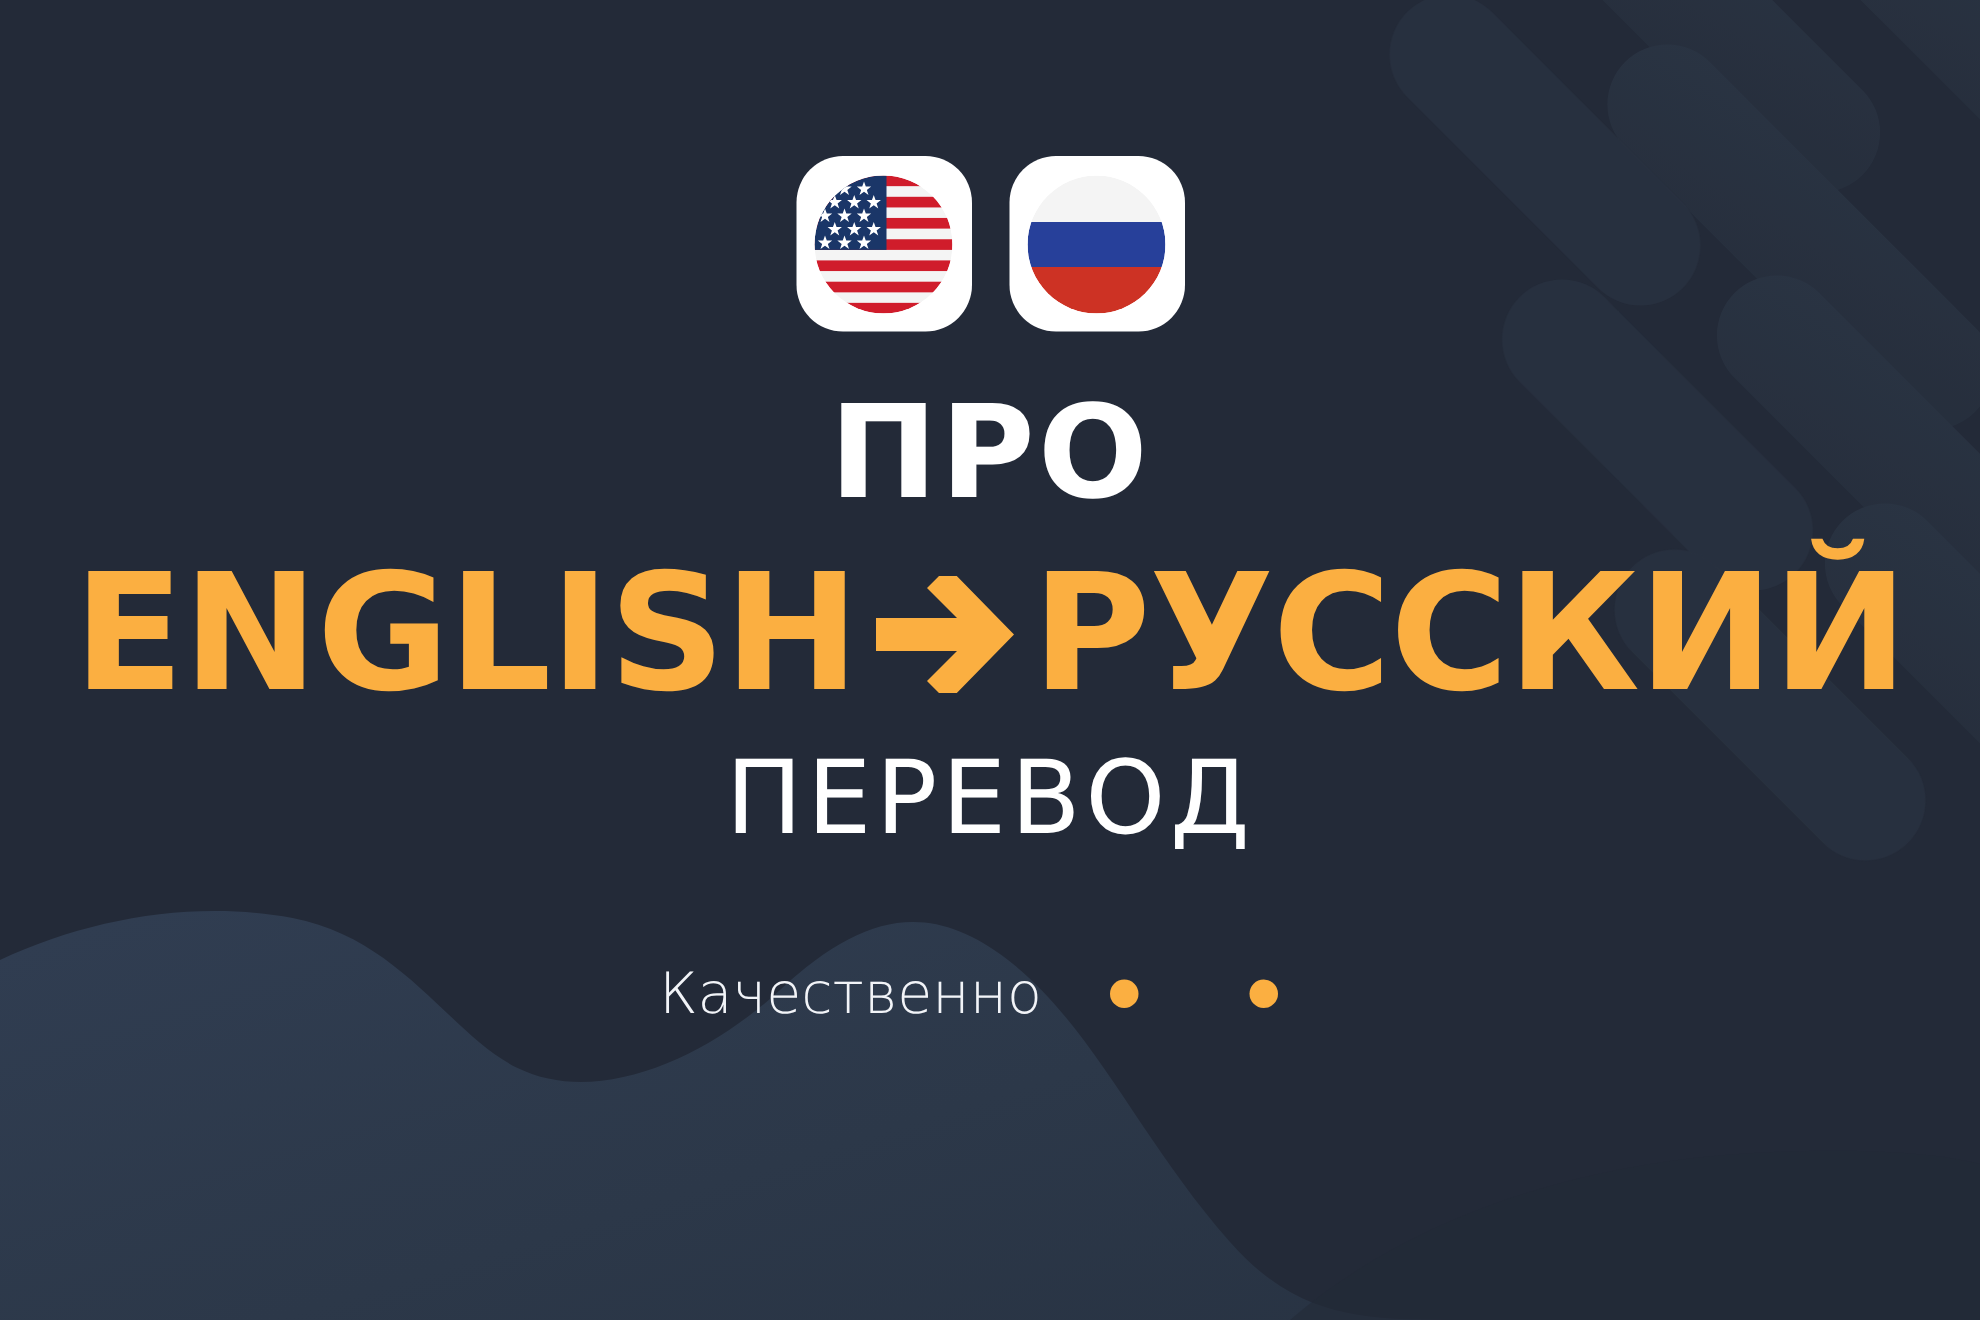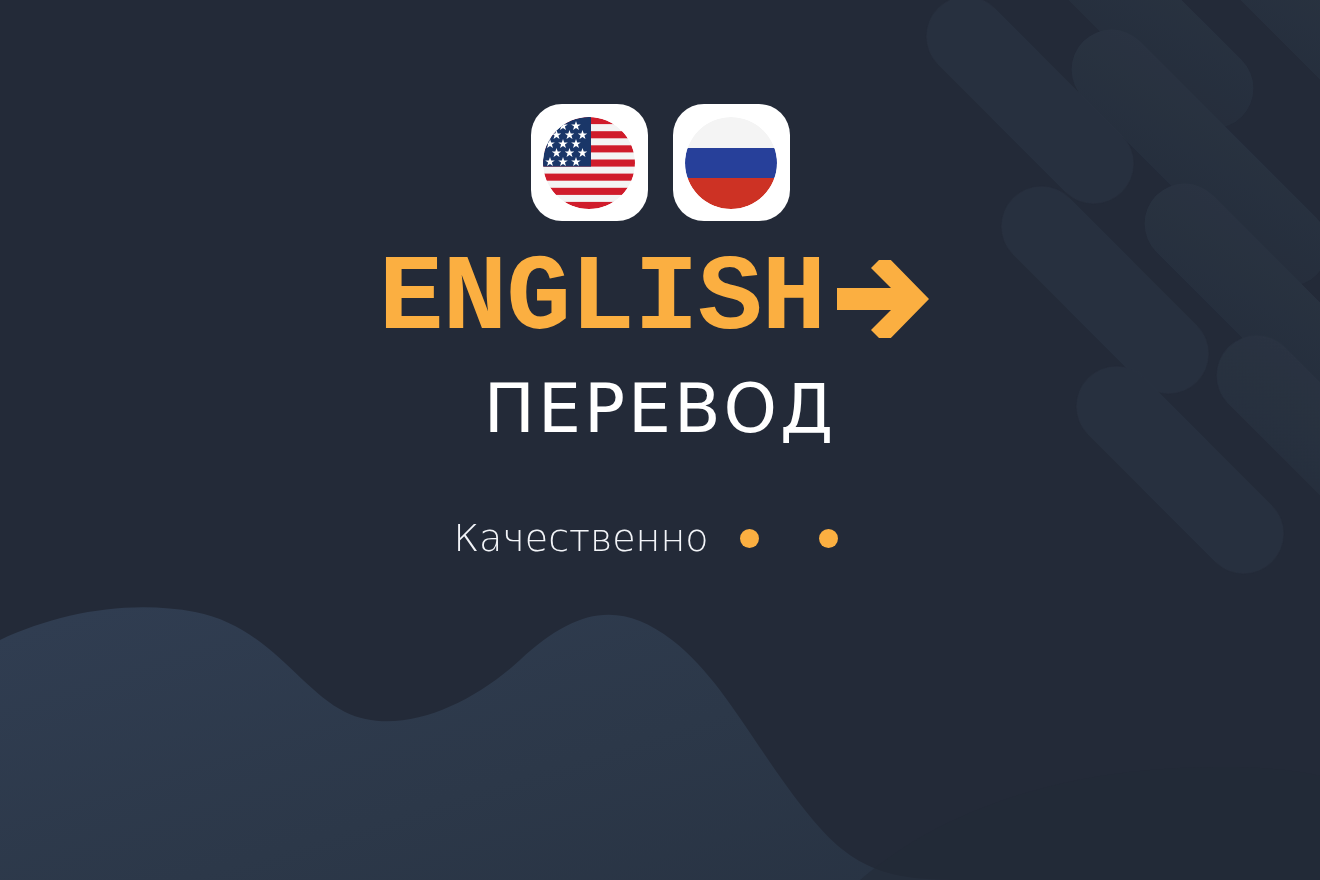--- a/index.html
+++ b/index.html
@@ -79,21 +79,20 @@
     display: flex;
     align-items: center;
     justify-content: center;
     gap: 0;
     color: #fbaf41;
     font-size: 108px;
     font-weight: 700;
     line-height: 1;
     letter-spacing: -1px;
     white-space: nowrap;
-    font-family: Liberation Mono, monospace;
   }
   .headline-word { display: inline-block; }
   .headline-arrow {
     display: inline-flex;
     align-items: center;
     justify-content: center;
     width: 116px;
     height: 108px;
   }
   .arrow-svg { display: block; width: 92px; height: 78px; }
@@ -105,21 +104,21 @@
     letter-spacing: 3px;
     color: #ffffff;
     line-height: 1;
   }
 
   
   .tagline {
     margin-top: 76px;
     display: flex;
     align-items: center;
-    gap: 2px;
+    gap: 16px;
     font-size: 38px;
     font-weight: 300;
     color: #f2f4f8;
     line-height: 1;
     white-space: nowrap;
   }
   .tag-word { display: inline-block; }
   .tag-dot {
     display: inline-block;
     width: 19px;
@@ -258,28 +257,30 @@
               <rect x="0" y="0" width="92" height="31" fill="#f4f4f4"></rect>
               <rect x="0" y="31" width="92" height="30" fill="#27409a"></rect>
               <rect x="0" y="61" width="92" height="31" fill="#cd3224"></rect>
             </g>
           </svg>
         </span>
       </div>
 
     </div>
 
+    <div class="pro">ПРО</div>
 
     <div class="headline">
       <span class="headline-word">ENGLISH</span>
       <span class="headline-arrow">
         <svg class="arrow-svg" viewBox="0 0 92 78" xmlns="http://www.w3.org/2000/svg" aria-hidden="true">
           <path d="M0,28 L54,28 L34,8 L48,-6 L92,39 L48,84 L34,70 L54,50 L0,50 Z" fill="#fbaf41"></path>
         </svg>
       </span>
+      <span class="headline-word">РУССКИЙ</span>
     </div>
 
     <div class="subhead">ПЕРЕВОД</div>
 
     <div class="tagline">
       <span class="tag-word">Качественно</span>
       <span class="tag-dot"></span>
       <span class="tag-dot"></span>
     </div>
 

